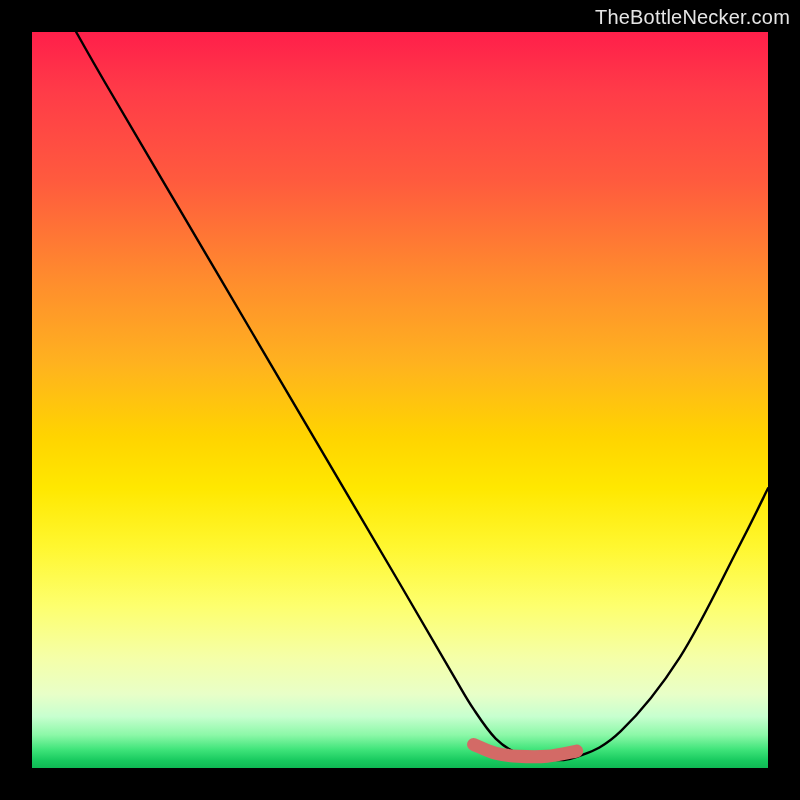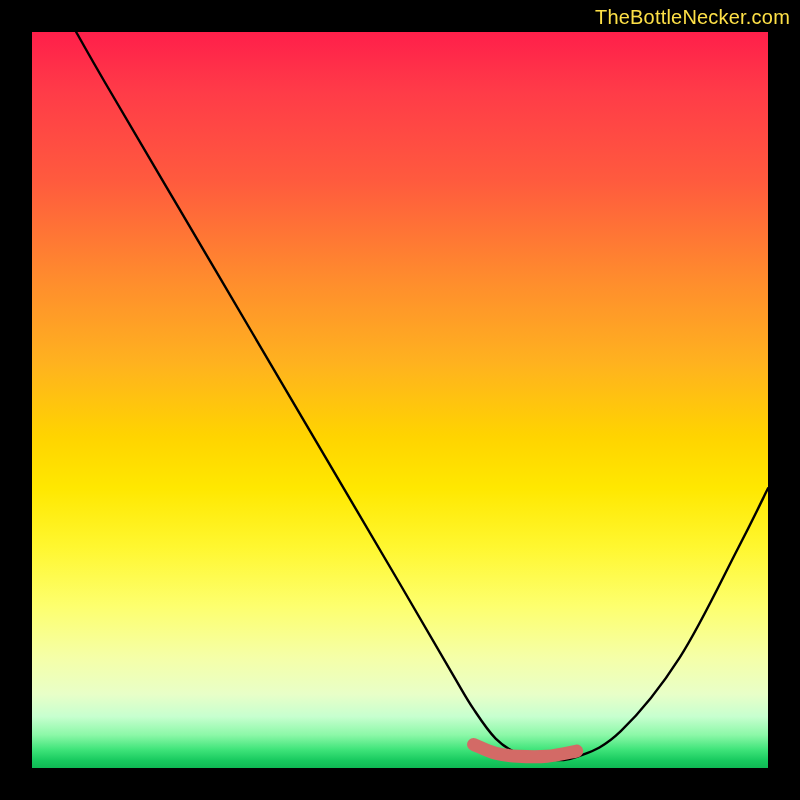--- a/index.html
+++ b/index.html
@@ -48,21 +48,21 @@
     left: 0;
     top: 0;
     width: 736px;
     height: 736px;
     overflow: visible;
   }
   .watermark {
     position: absolute;
     top: 6px;
     right: 10px;
-    color: #fde047;
+    color: #e5e5e5;
     font-size: 20px;
     font-weight: 500;
     letter-spacing: 0.2px;
     user-select: none;
   }
 </style>
 </head>
 <body>
 
 <div class="frame">

